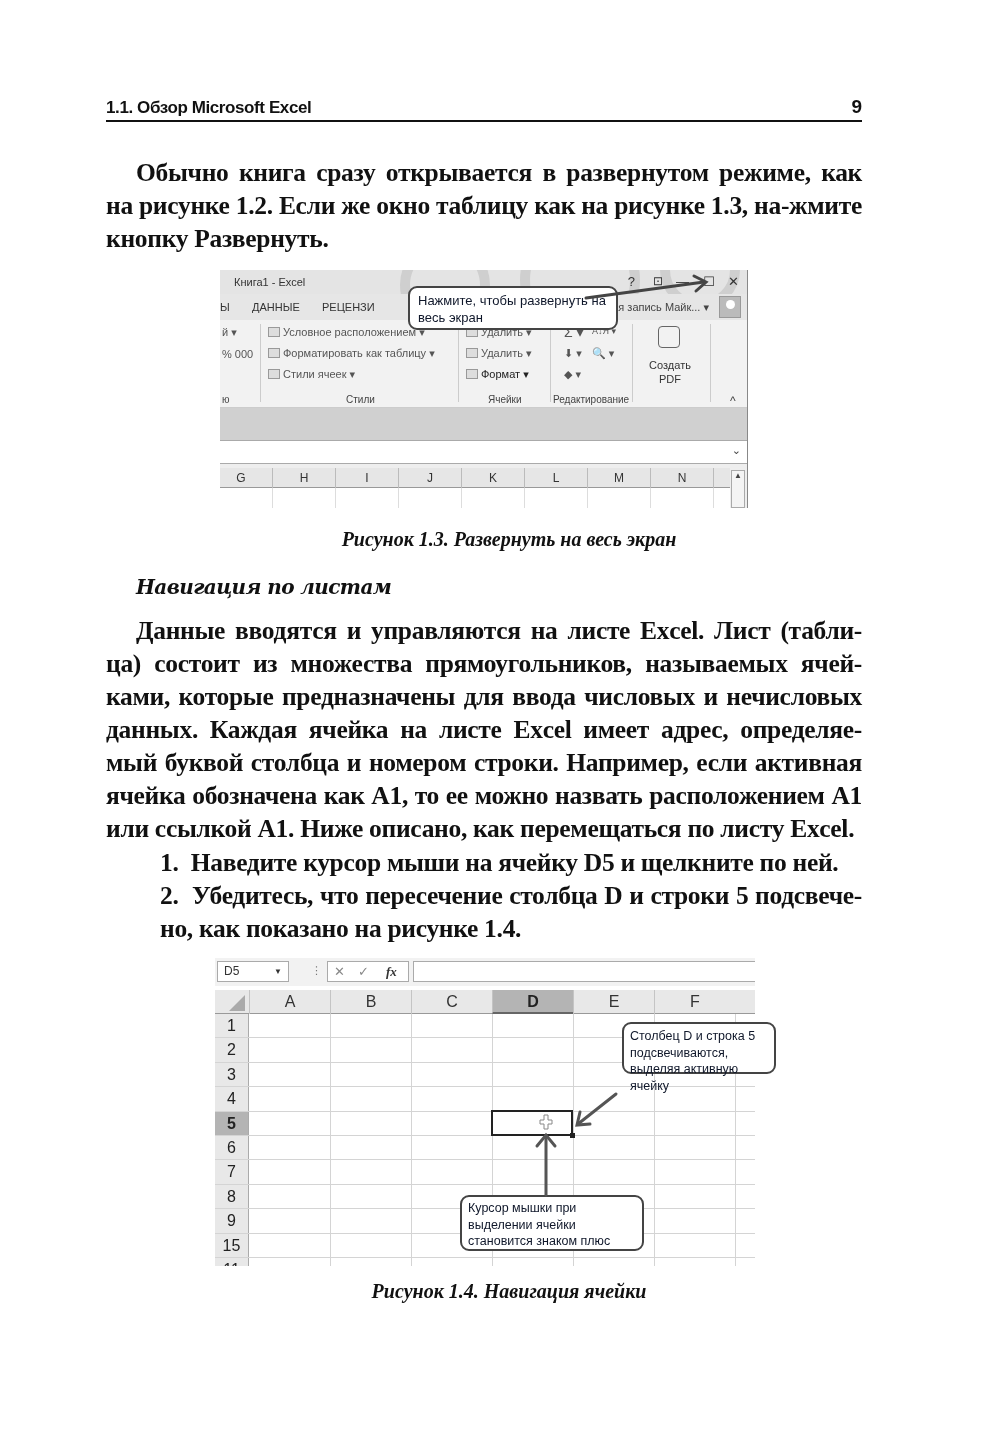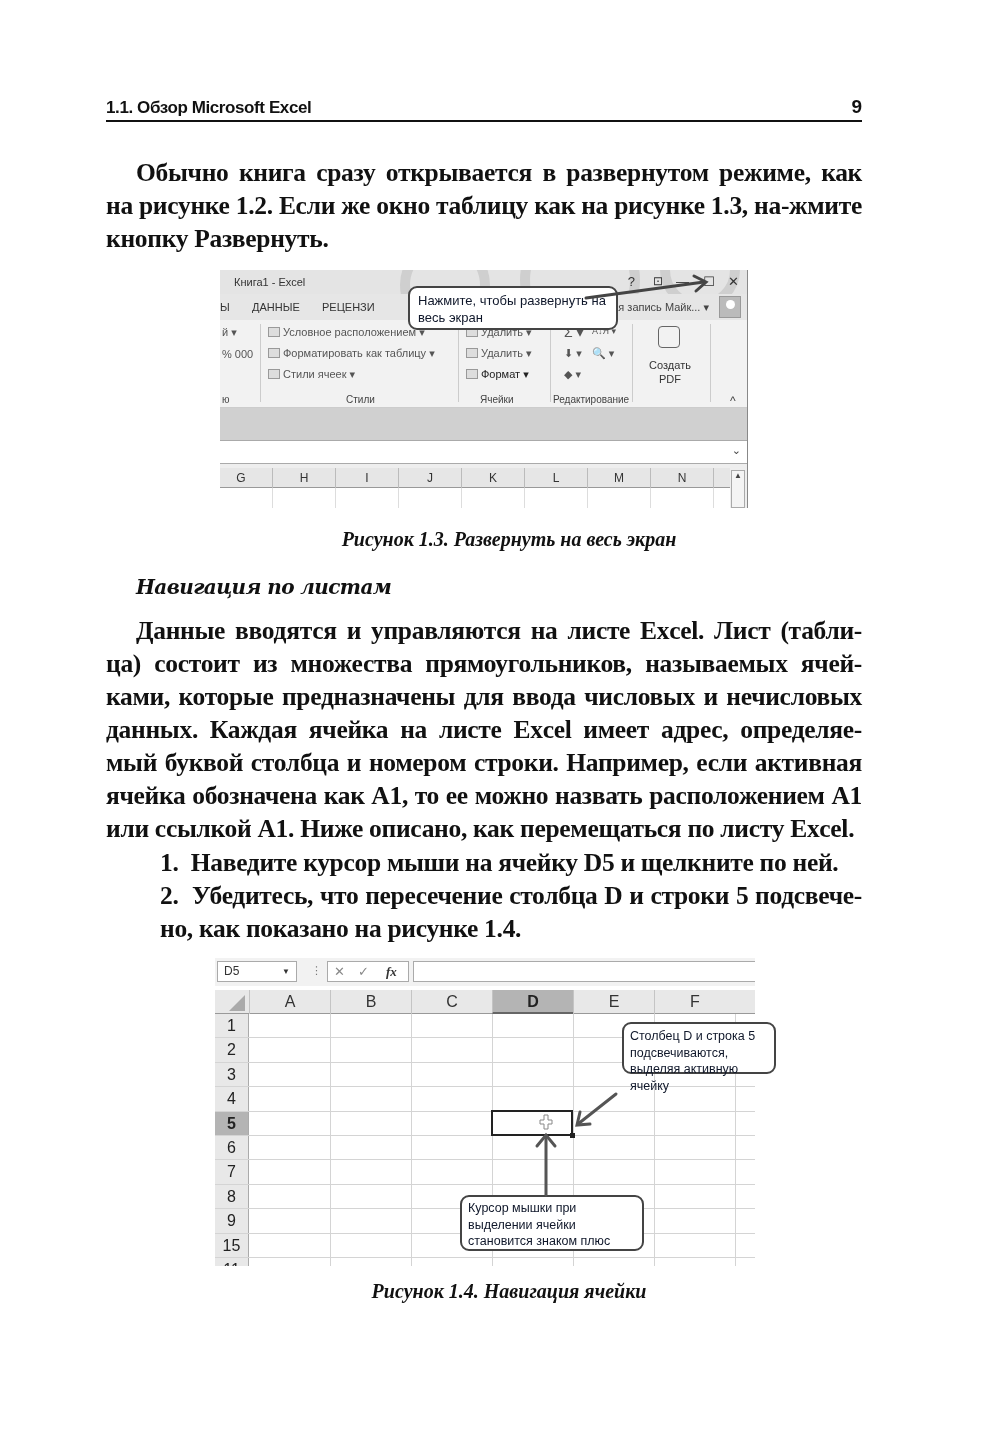--- a/index.html
+++ b/index.html
@@ -47,21 +47,21 @@
   .fig13 .grid-row { position: absolute; left: 0; top: 218px; width: 510px; height: 20px; background: #fff; }
   .fig13 .gc { position: absolute; top: 0; height: 20px; width: 63px; border-right: 1px solid #ddd; }
   .fig13 .vscroll { position: absolute; right: 2px; top: 200px; width: 14px; height: 38px; background: #f4f4f4; border: 1px solid #aaa; font-size: 8px; text-align: center; }
 
   .callout { position: absolute; background: #fff; border: 2.5px solid #444; border-radius: 9px; font-family: "Liberation Sans", sans-serif; color: #0f172a; margin-left: 32px; }
   .callout13 { left: 376px; top: 286px; width: 210px; height: 44px; font-size: 13px; line-height: 17px; padding: 4px 8px; }
 
   
   .fig14 { position: absolute; left: 215px; top: 958px; width: 540px; height: 308px; background: #fff; overflow: hidden; font-family: "Liberation Sans", sans-serif; color: #333; }
   .fig14 .fbar { position: absolute; left: 0; top: 0; width: 100%; height: 28px; background: #f2f2f2; }
-  .fig14 .namebox { position: absolute; left: 2px; top: 3px; width: 80px; height: 21px; background: #fff; border: 1px solid #aaa; font-size: 12px; line-height: 19px; padding-left: 6px; }
+  .fig14 .namebox { position: absolute; left: 2px; top: 3px; width: 72px; height: 21px; background: #fff; border: 1px solid #aaa; font-size: 12px; line-height: 19px; padding-left: 6px; }
   .fig14 .namebox .dd { position: absolute; right: 6px; top: 0; font-size: 8px; }
   .fig14 .dots { position: absolute; left: 96px; top: 6px; font-size: 11px; color: #777; }
   .fig14 .fxbtns { position: absolute; left: 112px; top: 3px; width: 82px; height: 21px; background: #fff; border: 1px solid #aaa; }
   .fig14 .fxbtns span { position: absolute; top: 2px; font-size: 13px; }
   .fig14 .fxinput { position: absolute; left: 198px; top: 3px; right: 0; height: 21px; background: #fff; border: 1px solid #aaa; border-right: none; }
   .fig14 .hdr { position: absolute; left: 0; top: 32px; width: 100%; height: 24px; background: #e8e8e8; border-bottom: 1px solid #999; }
   .fig14 .corner { position: absolute; left: 0; top: 0; width: 34px; height: 24px; }
   .fig14 .corner::after { content: ""; position: absolute; right: 4px; bottom: 3px; width: 0; height: 0; border-left: 16px solid transparent; border-bottom: 16px solid #aaa; }
   .fig14 .col { position: absolute; top: 0; height: 24px; width: 81px; text-align: center; font-size: 16px; line-height: 24px; border-left: 1px solid #c4c4c4; color: #333; }
   .fig14 .col.active { background: #b4b4b4; font-weight: 700; color: #222; border-bottom: 2px solid #666; }
@@ -112,21 +112,21 @@
     <span class="glabel" style="left:2px;">ю</span>
     <div class="rsep" style="left:40px;"></div>
     <span class="ritem" style="left:48px;top:6px;"><span class="ricon"></span><span>Условное расположением ▾</span></span>
     <span class="ritem" style="left:48px;top:27px;"><span class="ricon"></span><span>Форматировать как таблицу ▾</span></span>
     <span class="ritem" style="left:48px;top:48px;"><span class="ricon"></span><span>Стили ячеек ▾</span></span>
     <span class="glabel" style="left:126px;">Стили</span>
     <div class="rsep" style="left:238px;"></div>
     <span class="ritem" style="left:246px;top:6px;"><span class="ricon"></span><span>Удалить ▾</span></span>
     <span class="ritem" style="left:246px;top:27px;"><span class="ricon"></span><span>Удалить ▾</span></span>
     <span class="ritem" style="left:246px;top:48px;color:#222;"><span class="ricon"></span><span>Формат ▾</span></span>
-    <span class="glabel" style="left:260px;">Ячейки</span>
+    <span class="glabel" style="left:268px;">Ячейки</span>
     <div class="rsep" style="left:330px;"></div>
     <span class="ritem" style="left:344px;top:4px;font-size:14px;">Σ ▾</span>
     <span class="ritem" style="left:372px;top:6px;font-size:9px;">A↓Я ▾</span>
     <span class="ritem" style="left:344px;top:27px;">⬇ ▾</span>
     <span class="ritem" style="left:372px;top:27px;">🔍 ▾</span>
     <span class="ritem" style="left:344px;top:48px;">◆ ▾</span>
     <span class="glabel" style="left:333px;">Редактирование</span>
     <div class="rsep" style="left:412px;"></div>
     <span class="ritem" style="left:438px;top:6px;width:22px;height:22px;border:1.5px solid #666;border-radius:4px;"></span>
     <span class="ritem" style="left:428px;top:38px;text-align:center;width:44px;line-height:14px;color:#333;"><span>Создать</span><br><span>PDF</span></span>

